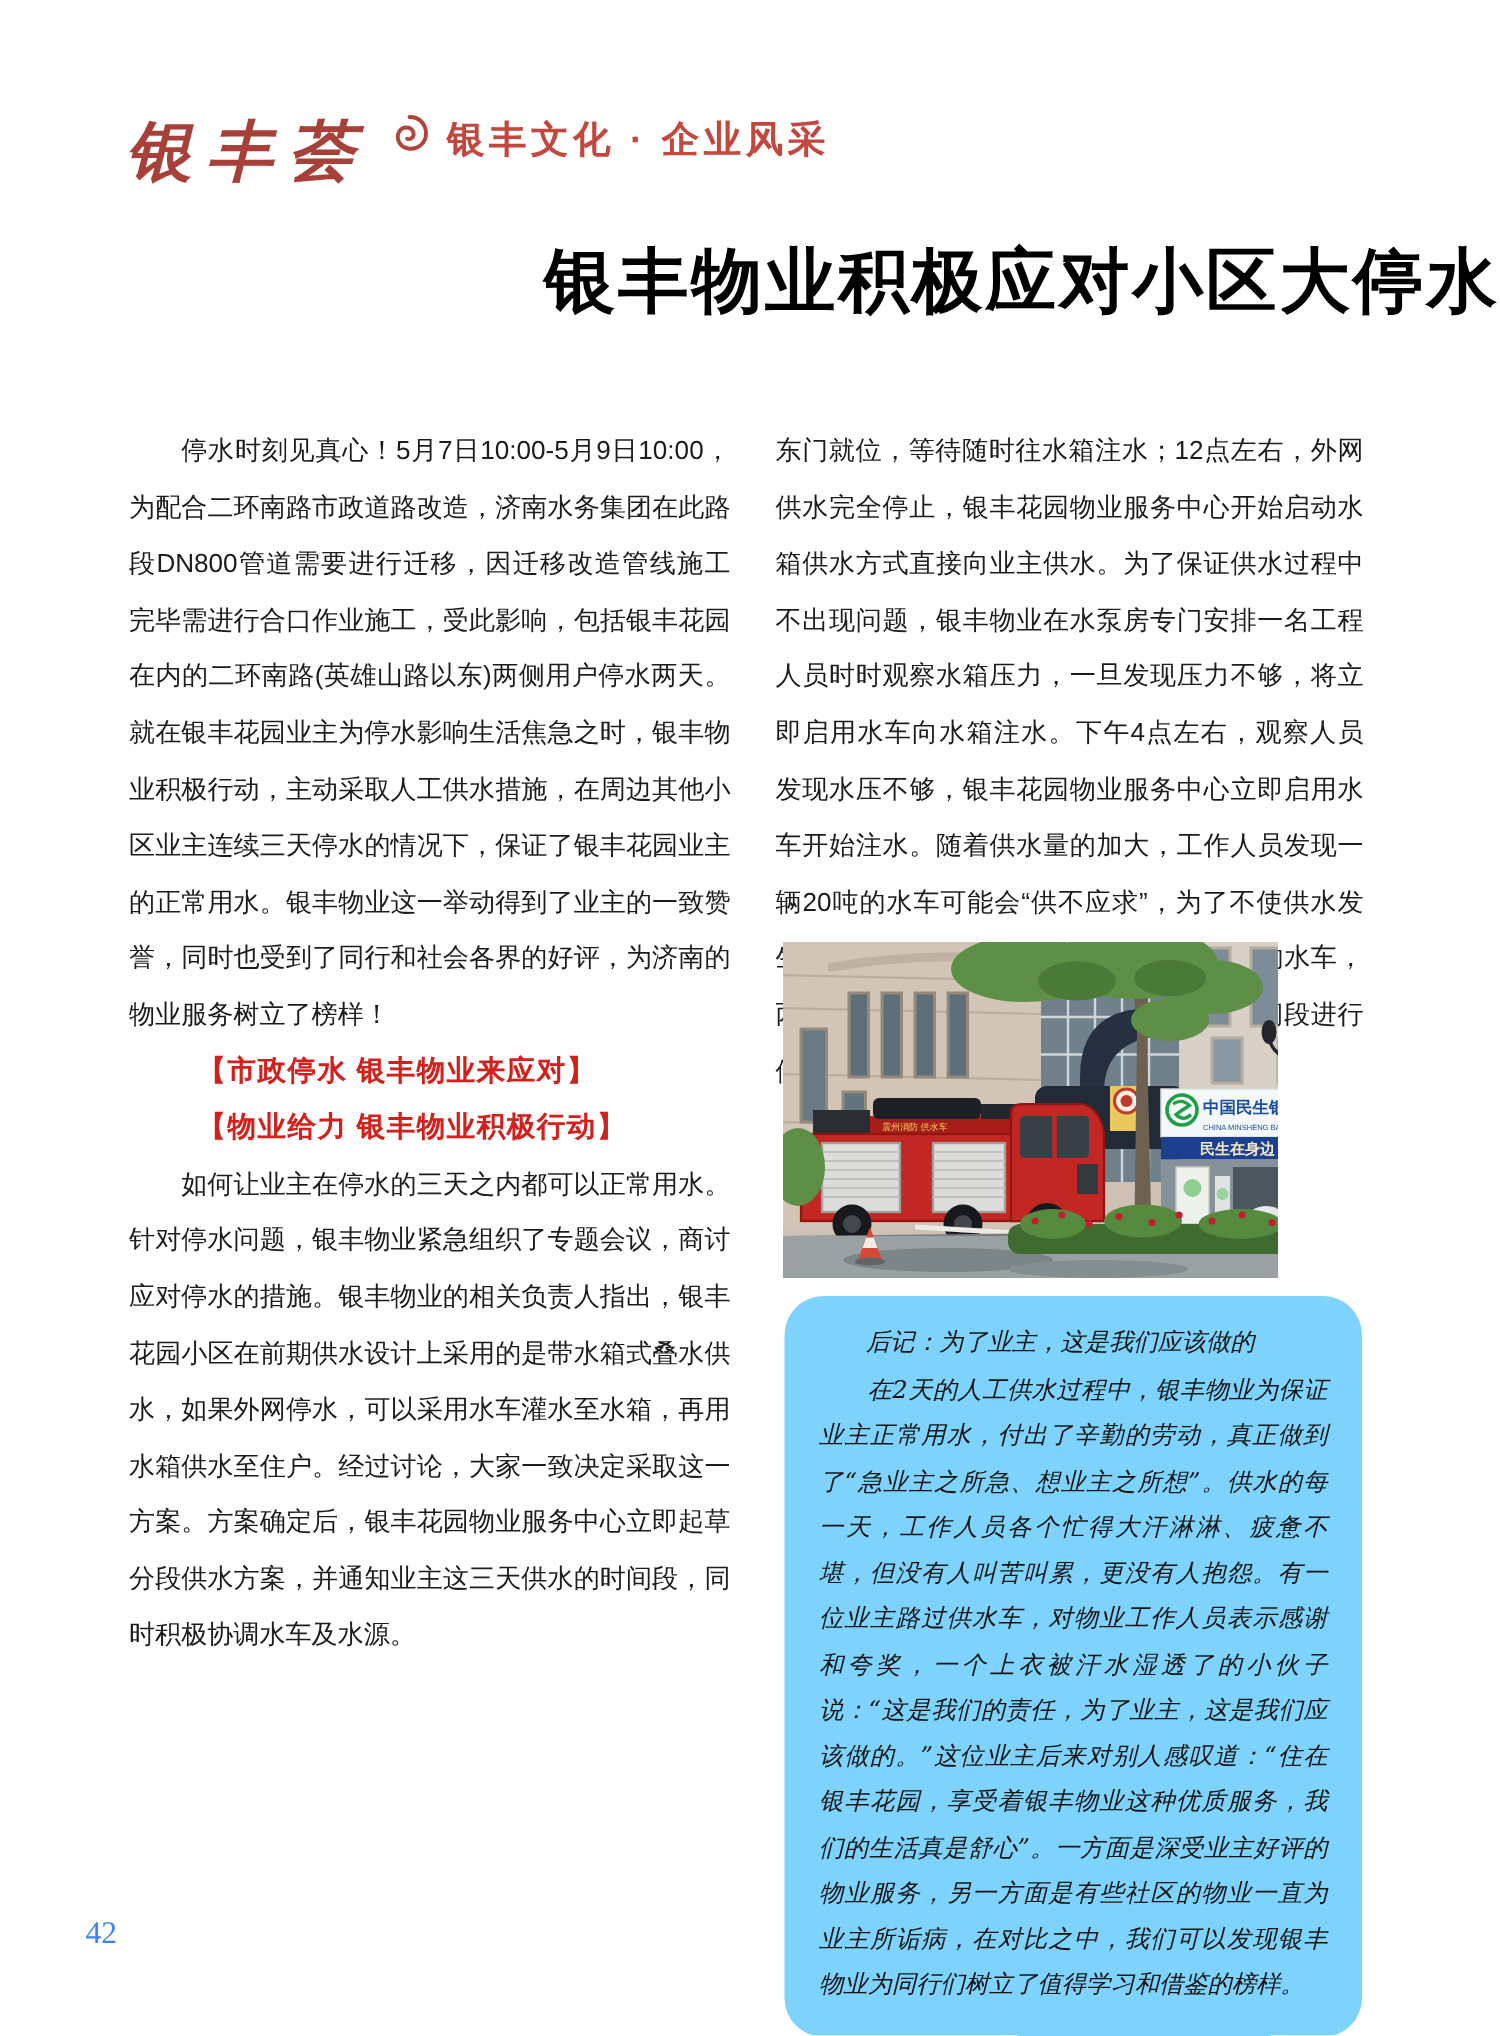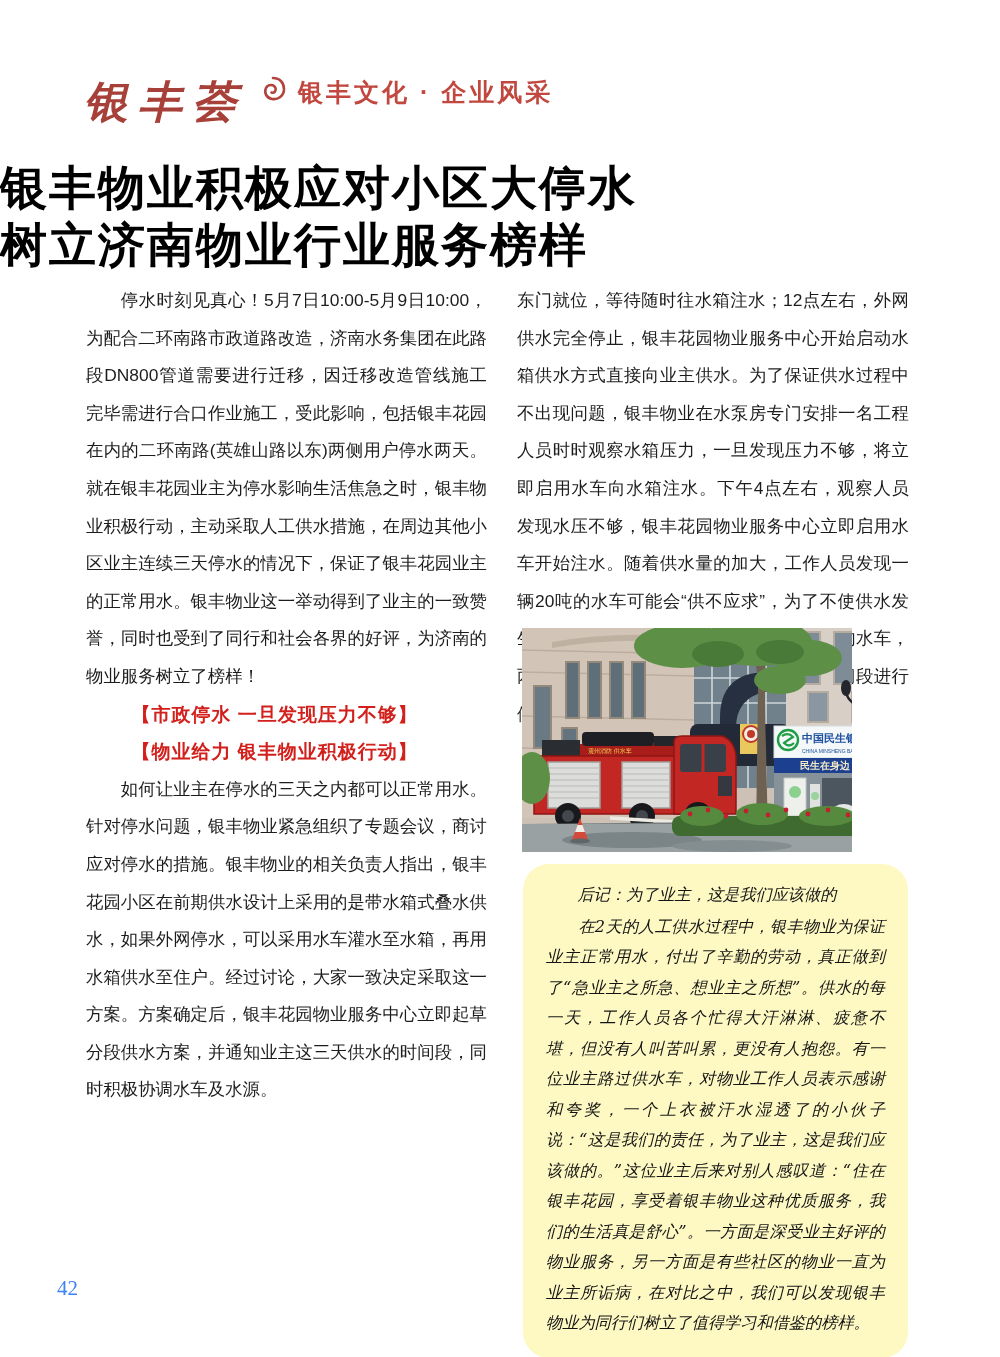--- a/index.html
+++ b/index.html
@@ -7,41 +7,41 @@
         font-family:"Liberation Sans",sans-serif;color:#1f1f1f;}
 
   
   .header{position:absolute;left:84px;top:76px;height:56px;display:flex;align-items:flex-start;}
   .logo-text{font-family:"DejaVu Serif",serif;font-style:italic;font-weight:bold;
              font-size:44px;color:#a8403a;letter-spacing:10px;line-height:52px;}
   .swirl{margin-left:14px;margin-right:12px;width:26px;height:26px;}
   .header-subtitle{font-size:25px;color:#c1473f;letter-spacing:3px;font-weight:bold;}
 
   
-  .title{position:absolute;left:0;top:160px;width:1000px;text-align:left;
+  .title{position:absolute;left:0;top:160px;width:1000px;text-align:right;
          font-family:"Liberation Serif",serif;font-weight:900;color:#000;}
   .title .t-line{font-size:47px;line-height:57px;letter-spacing:2px;}
 
   
   .col{position:absolute;top:282px;font-size:17.4px;line-height:37.6px;
        text-align:justify;text-justify:inter-ideograph;color:#1c1c1c;}
   .col-left{left:86px;width:401px;}
   .col-right{left:517px;width:392px;}
   .col p{margin:0;text-indent:2em;}
   .col p.no-indent{text-indent:0;}
   .col h3{margin:0;font-size:19px;line-height:37.6px;color:#d2201c;
           font-weight:bold;text-indent:2.4em;letter-spacing:1px;}
 
   
   .photo{position:absolute;left:522px;top:628px;width:330px;height:224px;overflow:hidden;}
   .photo svg{display:block;}
 
   
   .postscript{position:absolute;left:523px;top:864px;width:385px;box-sizing:border-box;
-              background:#fef9c3;border-radius:26px;padding:16px 22px 18px 22px;
+              background:#7dd3fc;border-radius:26px;padding:16px 22px 18px 22px;
               font-family:"DejaVu Serif",serif;font-style:italic;
               font-size:16.2px;line-height:30.5px;color:#141414;text-align:justify;}
   .postscript .ps-title{margin:0;text-indent:2em;}
   .postscript .ps-body{margin:1px;text-indent:2em;}
 
   
   .page-number{position:absolute;left:57px;top:1276px;font-family:"Liberation Serif",serif;
                font-size:21px;color:#3b82f6;}
 </style>
 </head>
@@ -54,26 +54,25 @@
     <span class="swirl">
       <svg width="26" height="26" viewBox="0 0 26 26">
         <path d="M13 2 C20 2 24 7 24 13 C24 20 18 24 12 23 C6 22 4 16 6 12 C8 8 14 8 15.5 12 C16.5 15 14 17.5 11.5 16.5" fill="none" stroke="#b1443d" stroke-width="2.6" stroke-linecap="round"></path>
       </svg>
     </span>
     <span class="header-subtitle">银丰文化 · 企业风采</span>
   </div>
 
   <div class="title">
     <div class="t-line">银丰物业积极应对小区大停水</div>
-    <div class="t-line">树立济南物业行业服务榜样</div>
   </div>
 
   <div class="col col-left">
     <p>停水时刻见真心！5月7日10:00-5月9日10:00，为配合二环南路市政道路改造，济南水务集团在此路段DN800管道需要进行迁移，因迁移改造管线施工完毕需进行合口作业施工，受此影响，包括银丰花园在内的二环南路(英雄山路以东)两侧用户停水两天。就在银丰花园业主为停水影响生活焦急之时，银丰物业积极行动，主动采取人工供水措施，在周边其他小区业主连续三天停水的情况下，保证了银丰花园业主的正常用水。银丰物业这一举动得到了业主的一致赞誉，同时也受到了同行和社会各界的好评，为济南的物业服务树立了榜样！</p>
-    <h3>【市政停水  一旦发现压力不够】</h3>
+    <h3>【市政停水  银丰物业来应对】</h3>
     <h3>【物业给力  银丰物业积极行动】</h3>
     <p>如何让业主在停水的三天之内都可以正常用水。针对停水问题，银丰物业紧急组织了专题会议，商讨应对停水的措施。银丰物业的相关负责人指出，银丰花园小区在前期供水设计上采用的是带水箱式叠水供水，如果外网停水，可以采用水车灌水至水箱，再用水箱供水至住户。经过讨论，大家一致决定采取这一方案。方案确定后，银丰花园物业服务中心立即起草分段供水方案，并通知业主这三天供水的时间段，同时积极协调水车及水源。</p>
 
   </div>
 
   <div class="col col-right">
     <p class="no-indent">东门就位，等待随时往水箱注水；12点左右，外网供水完全停止，银丰花园物业服务中心开始启动水箱供水方式直接向业主供水。为了保证供水过程中不出现问题，银丰物业在水泵房专门安排一名工程人员时时观察水箱压力，一旦发现压力不够，将立即启用水车向水箱注水。下午4点左右，观察人员发现水压不够，银丰花园物业服务中心立即启用水车开始注水。随着供水量的加大，工作人员发现一辆20吨的水车可能会“供不应求”，为了不使供水发生中断，银丰物业又紧急联系了一辆20吨的水车，两车交叉作业，按照向业主承诺的供水时间段进行供水，保证了业主的正常用水。</p>
   </div>
 
   <div class="photo">

